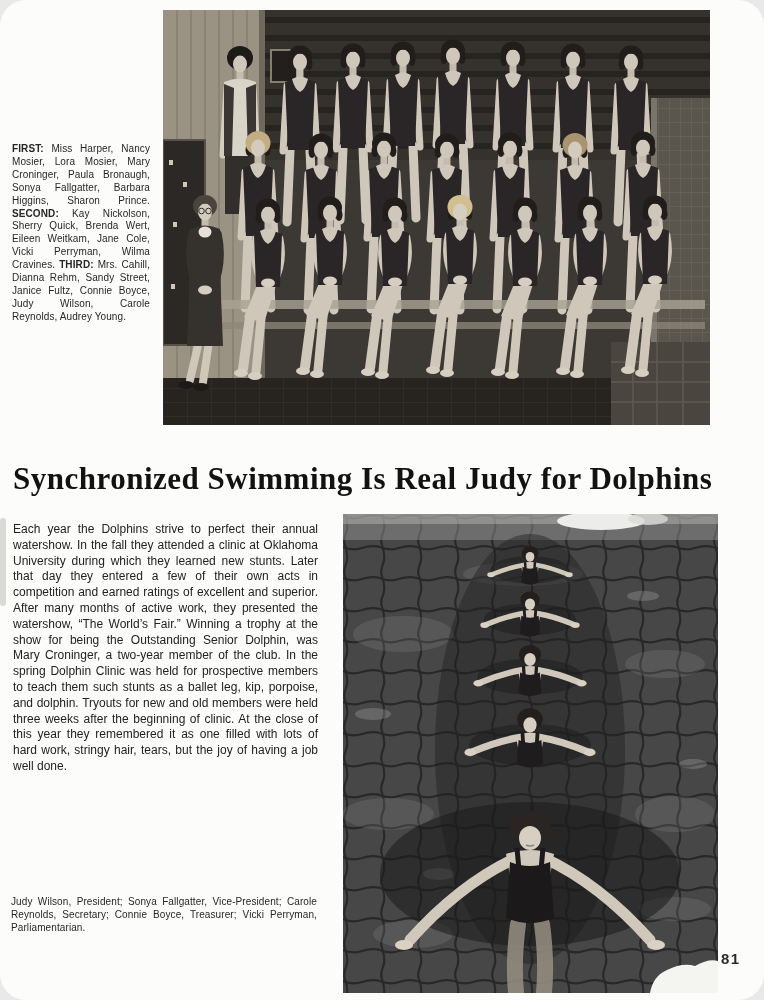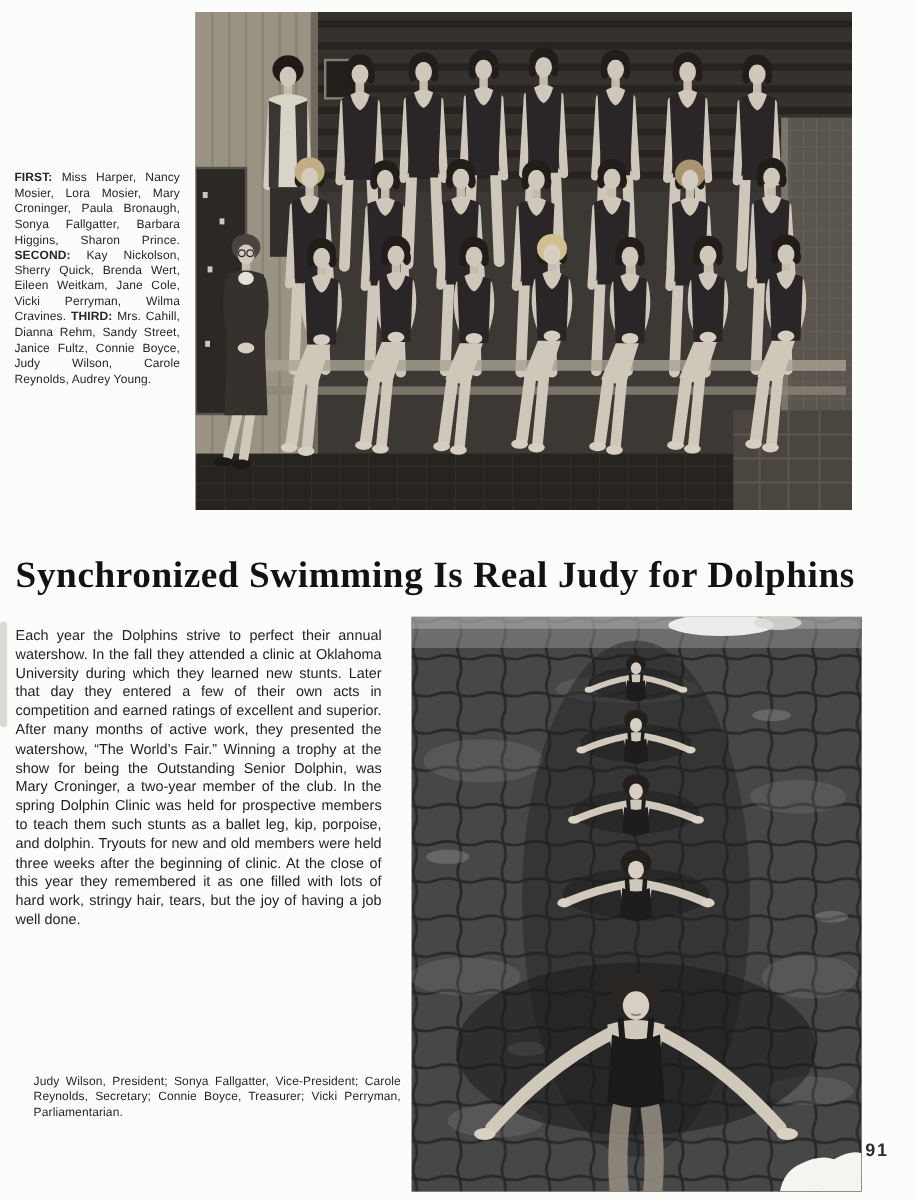--- a/index.html
+++ b/index.html
@@ -1,17 +1,17 @@
 <!DOCTYPE html>
 <html><head>
 <meta charset="utf-8">
 <style>
   html,body{margin:0;padding:0;}
   body{width:764px;height:1000px;background:#e9e9e9;font-family:"Liberation Sans",sans-serif;}
-  .page{position:relative;width:764px;height:1000px;background:#fcfcfa;overflow:hidden;color:#1d1d1d;}
+  .page{position:relative;width:764px;height:1000px;background:#fcfcfa;overflow:hidden;color:#1d1d1d;border-radius:26px;}
   .abs{position:absolute;}
   .photo{position:absolute;overflow:hidden;background:#3a3a3a;}
   .photo svg{display:block;}
   .caption{font-size:10px;line-height:12.9px;text-align:justify;text-align-last:left;color:#262626;letter-spacing:0.1px;}
   .caption b{font-weight:bold;}
   .headline{font-family:"Liberation Serif",serif;font-weight:bold;font-size:31px;letter-spacing:0.5px;white-space:nowrap;color:#121212;}
   .bodytext{font-size:12px;line-height:15.8px;text-align:justify;text-align-last:left;color:#222;}
   .pagenum{font-size:15px;font-weight:bold;letter-spacing:1.5px;color:#2b2b2b;}
   .artifact{background:#dbd9d3;border-radius:3px;}
 </style>
@@ -257,17 +257,17 @@
           <ellipse cx="0" cy="6" rx="11" ry="12" fill="#d6cfc2"></ellipse>
           <path d="M-11,-10 Q0,-16 11,-10" stroke="#2a2522" stroke-width="5" fill="none"></path>
           <path d="M-4,13 Q0,15 4,13" stroke="#8a8276" stroke-width="1.5" fill="none"></path>
         </g>
       </g>
 
       <path d="M307,479 Q310,462 324,456 Q340,448 352,452 Q366,444 375,447 L375,479 Z" fill="#f4f4f1"></path>
     </svg>
   </div>
 
-  <div class="abs caption" style="left:28px;top:896px;width:306px;">Judy Wilson, President; Sonya Fallgatter, Vice-President; Carole Reynolds, Secretary; Connie Boyce, Treasurer; Vicki Perryman, Parliamentarian.</div>
-
-  <div class="abs pagenum" style="left:721px;top:950px;">91</div>
+  <div class="abs caption" style="left:11px;top:896px;width:306px;">Judy Wilson, President; Sonya Fallgatter, Vice-President; Carole Reynolds, Secretary; Connie Boyce, Treasurer; Vicki Perryman, Parliamentarian.</div>
+
+  <div class="abs pagenum" style="left:721px;top:950px;">81</div>
 
 </div>
 
 </body></html>

